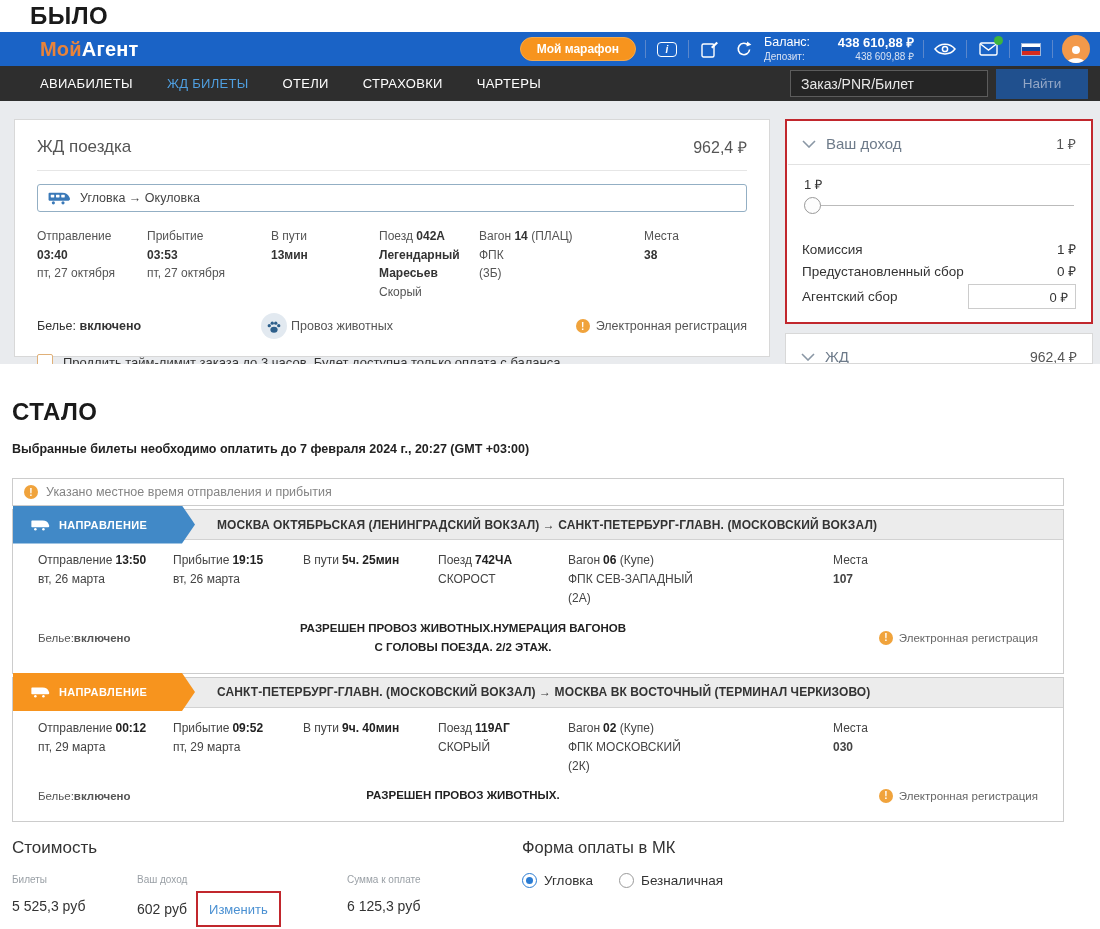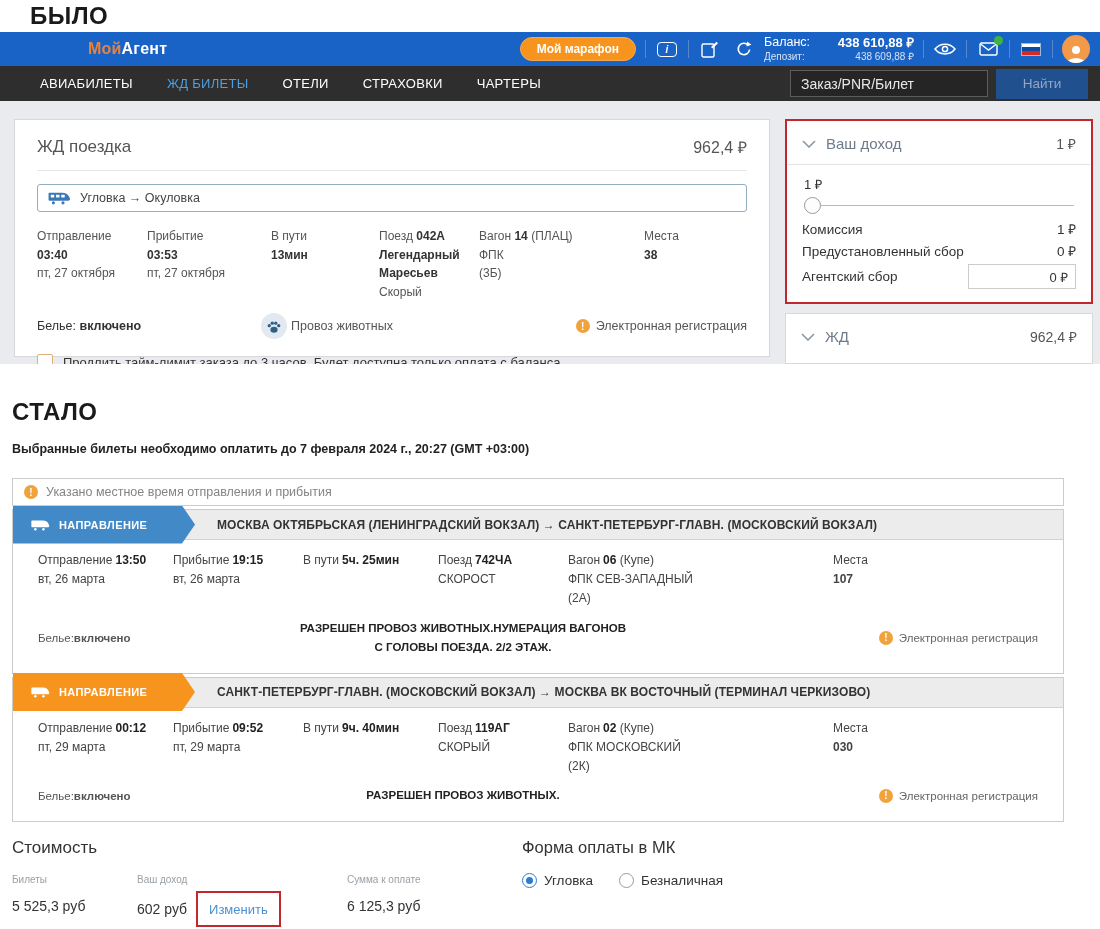--- a/index.html
+++ b/index.html
@@ -3,21 +3,21 @@
 <meta charset="utf-8">
 <style>
   * { margin:0; padding:0; box-sizing:border-box; }
   html,body { width:1100px; background:#fff; font-family:"Liberation Sans", sans-serif; color:#333; }
   b,.b { font-weight:bold; }
   .page { width:1100px; height:929px; overflow:hidden; background:#fff; }
 
   
   .h-cap { font-size:24px; font-weight:bold; color:#1a1a1a; margin:2px 0 0 30px; letter-spacing:.5px; }
   .topbar { height:34px; background:#1a63c6; display:flex; align-items:center; padding:0 10px 0 40px; margin-top:2px; }
-  .logo { font-size:16px; font-weight:bold; letter-spacing:.2px;margin-left:48px; }
+  .logo { font-size:20px; font-weight:bold; letter-spacing:.2px; }
   .logo .p1 { color:#e8833a; } .logo .p2 { color:#fff; }
   .top-right { margin-left:auto; display:flex; align-items:center; gap:9px; }
   .marathon { background:#f7941e; border:1px solid #f3a94d; color:#fff; font-size:12px; font-weight:bold;
               border-radius:13px; padding:4px 16px; cursor:pointer; font-family:inherit; }
   .vsep { width:1px; height:18px; background:#5a87cc; display:inline-block; }
   .t-ic { display:inline-flex; align-items:center; justify-content:center; width:24px; height:22px; position:relative; cursor:pointer; }
   .info-ic { width:20px; height:15px; border:1.5px solid #fff; border-radius:4px; color:#fff; font-size:10px;
              font-style:italic; display:flex; align-items:center; justify-content:center; font-weight:bold; }
   .bal { color:#fff; line-height:1.1; display:flex; flex-direction:column; min-width:150px; }
   .bal-r1 { display:flex; justify-content:space-between; gap:8px; font-size:12.5px; }
@@ -62,21 +62,21 @@
   .p-head { display:flex; align-items:center; padding:13px 15px 11px; gap:10px; cursor:pointer; }
   .p-title { font-size:15px; color:#6e7b8a; }
   .p-val { margin-left:auto; font-size:14px; color:#555; }
   .p-div { border-top:1px solid #e2e2e2; margin:0 1px; }
   .p-body { padding:10px 15px 13px; }
   .slider-lab { font-size:13px; color:#333; margin-left:2px; }
   .slider { position:relative; height:20px; margin-top:3px; }
   .slider .track { position:absolute; left:2px; right:2px; top:9px; height:1px; background:#bbb; }
   .slider .handle { position:absolute; left:2px; top:1px; width:17px; height:17px; border-radius:50%;
                     background:#fdfdfd; border:1px solid #999; cursor:pointer; }
-  .inc-rows { margin-top:4px; font-size:13.5px; color:#333; }
+  .inc-rows { margin-top:24px; font-size:13.5px; color:#333; }
   .inc-row { display:flex; justify-content:space-between; align-items:center; margin-top:4px; }
   .fee-input { width:108px; height:25px; border:1px solid #ccc; text-align:right; font-size:13px; padding:0 7px; color:#333; font-family:inherit; }
   .rail-panel { height:68px; overflow:hidden; position:relative; }
 
   
   .stalo { padding:34px 14px 0 12px; }
   .stalo .h-cap { margin:0 0 16px 0; }
   .deadline { font-size:12.5px; font-weight:bold; color:#222; margin-bottom:22px; }
   .notice { width:1052px; border:1px solid #ccc; padding:6px 11px; display:flex; align-items:center; gap:8px;
             font-size:12.5px; color:#848484; margin-bottom:2px; }

